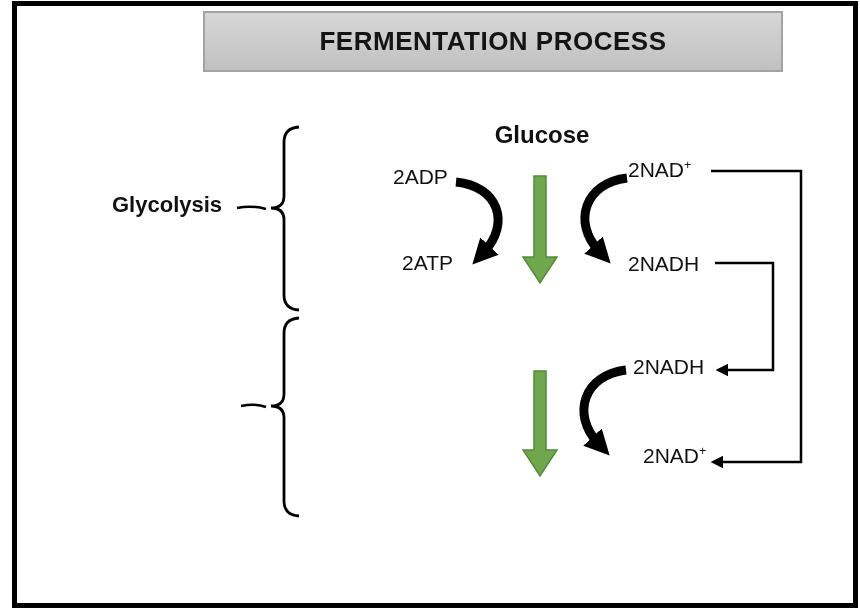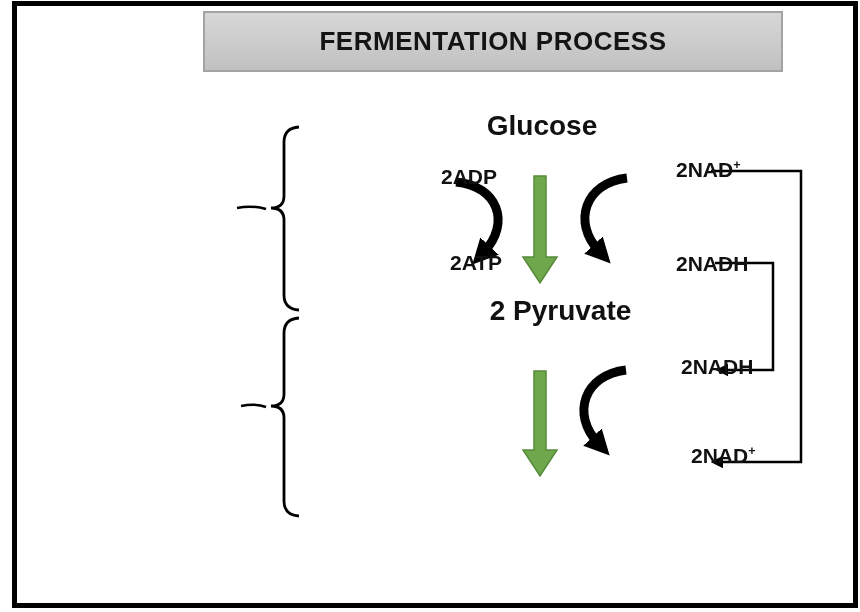--- a/index.html
+++ b/index.html
@@ -17,22 +17,22 @@
     box-sizing:border-box;
     background:linear-gradient(to bottom,var(--title-bg-top,#d6d6d6),var(--title-bg-bottom,#c1c1c1));
     border:2px solid var(--title-border,#a3a3a3);
     display:flex;align-items:center;justify-content:center;
   }
   .title-bar span{
     font-weight:bold;font-size:26px;letter-spacing:0.5px;color:#141414;
   }
   .overlay{position:absolute;left:0;top:0;width:860px;height:612px;}
   .lbl{position:absolute;white-space:nowrap;line-height:1.1;}
-  .big{font-weight:bold;font-size:28px;text-align:center;}
-  .small{font-size:21px;font-weight:700;margin-left:48px;}
+  .big{font-weight:bold;font-size:24px;text-align:center;margin-top:11px;}
+  .small{font-size:21px;font-weight:400;}
   .side{font-weight:bold;font-size:22px;}
   sup.plus{font-size:60%;vertical-align:super;font-weight:inherit;}
   .black-stroke{stroke:#000;fill:none;}
   .green-arrow{fill:var(--green-arrow-fill,#6FA84C);stroke:var(--green-arrow-border,#568A38);stroke-width:1.5;}
 </style>
 </head>
 <body>
 
 <div class="page">
 
@@ -70,22 +70,22 @@
 
   <div class="lbl big" style="left:458px;top:111px;width:168px;">Glucose</div>
 
   <div class="lbl small" style="left:393px;top:165px;">2ADP</div>
   <div class="lbl small" style="left:402px;top:251px;">2ATP</div>
 
   <div class="lbl small" style="left:628px;top:158px;"><span>2NAD</span><sup class="plus">+</sup></div>
 
   <div class="lbl small" style="left:628px;top:252px;">2NADH</div>
 
-  <div class="lbl big" style="left:448px;top:296px;width:225px;">2 Pyruvate</div>
 
   <div class="lbl small" style="left:633px;top:355px;">2NADH</div>
 
   <div class="lbl small" style="left:643px;top:444px;"><span>2NAD</span><sup class="plus">+</sup></div>
 
 
+  <div class="lbl side" style="left:112px;top:193px;">Glycolysis</div>
 
 
 </div>
 
 </body></html>

